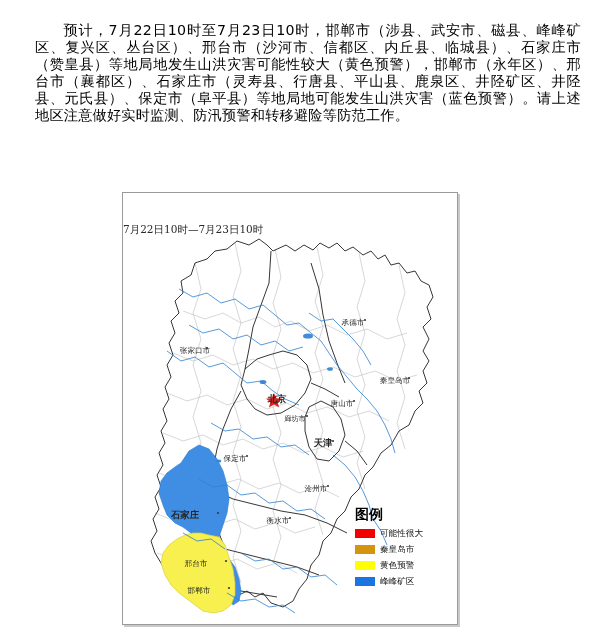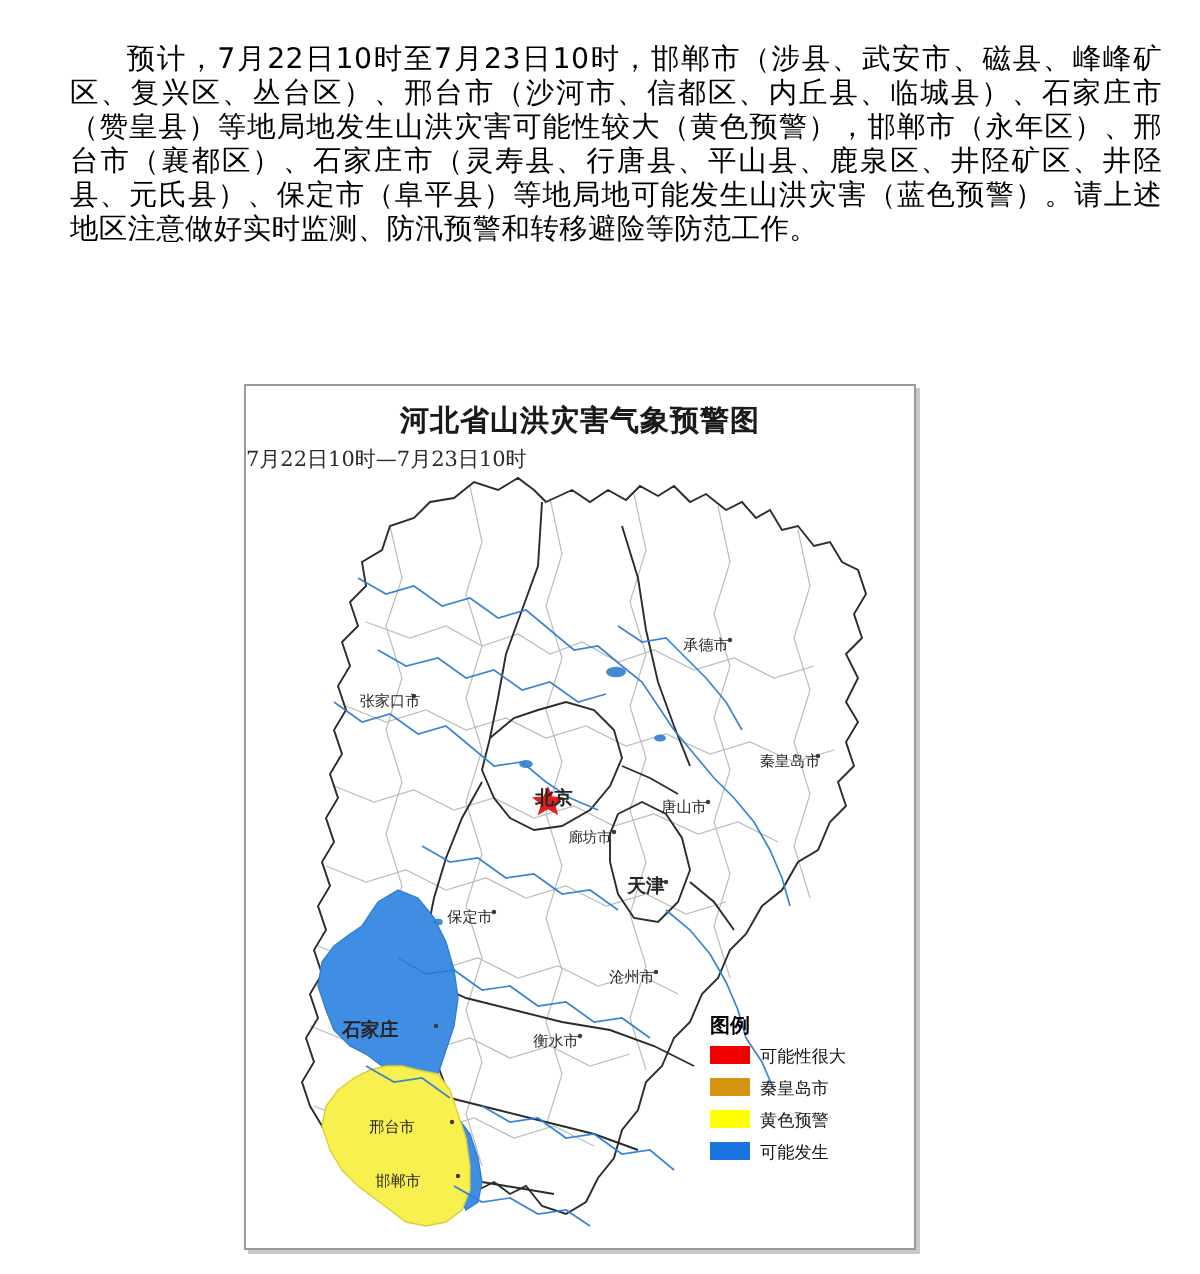--- a/index.html
+++ b/index.html
@@ -81,27 +81,27 @@
   
   #legend {
     position: absolute;
     left: 232px;
     top: 313px;
     width: 96px;
   }
   #legend-title {
     font-family: Liberation Sans, sans-serif;
     font-weight: bold;
-    font-size: 10px;
+    font-size: 14px;
     color: #000;
     margin-bottom: 3px;
   }
   .legend-row {
     display: flex;
-    align-items: flex-start;
+    align-items: center;
     height: 13px;
     margin-bottom: 3px;
   }
   .legend-swatch {
     width: 20px;
     height: 9px;
     margin-right: 5px;
     flex: 0 0 auto;
   }
   .legend-label {
@@ -132,21 +132,20 @@
 </style>
 </head>
 <body>
 
 <div id="article">
   <p class="indent">预计，7月22日10时至7月23日10时，邯郸市（涉县、武安市、磁县、峰峰矿区、复兴区、丛台区）、邢台市（沙河市、信都区、内丘县、临城县）、石家庄市（赞皇县）等地局地发生山洪灾害可能性较大（黄色预警），邯郸市（永年区）、邢台市（襄都区）、石家庄市（灵寿县、行唐县、平山县、鹿泉区、井陉矿区、井陉县、元氏县）、保定市（阜平县）等地局地可能发生山洪灾害（蓝色预警）。请上述地区注意做好实时监测、防汛预警和转移避险等防范工作。</p>
 </div>
 
 <div id="map-figure">
 
-  <div id="map-title">河北省山洪灾害气象预警图</div>
   <div id="map-subtitle">7月22日10时—7月23日10时</div>
 
   <svg id="map-canvas" viewBox="0 0 336 433">
 
     <g>
 
       <path fill="#ffffff" stroke="none" d="M150,58 L163,52 L172,58 L181,52 L190,57 L197,50 L206,55 L214,50 L222,58 L230,54
            L240,62 L248,58 L255,66 L262,62 L268,72 L276,70 L284,80 L292,78 L298,88 L306,92
            L310,104 L304,114 L308,126 L300,134 L306,146 L300,158 L306,168 L300,178 L304,190
            L296,198 L300,210 L292,218 L286,232 L276,238 L268,252 L258,260 L250,274 L242,282
@@ -290,21 +289,21 @@
         <div class="legend-row">
           <span class="legend-swatch" style="background: rgb(212, 148, 14);"></span>
           <span class="legend-label">秦皇岛市</span>
         </div>
         <div class="legend-row">
           <span class="legend-swatch" style="background: rgb(255, 255, 0);"></span>
           <span class="legend-label">黄色预警</span>
         </div>
         <div class="legend-row">
           <span class="legend-swatch" style="background: rgb(26, 117, 224);"></span>
-          <span class="legend-label">可能发生</span>
+          <span class="legend-label">峰峰矿区</span>
         </div>
       </div>
   </div>
 
   <div id="credits">
   </div>
 
 </div>
 
 </body></html>

